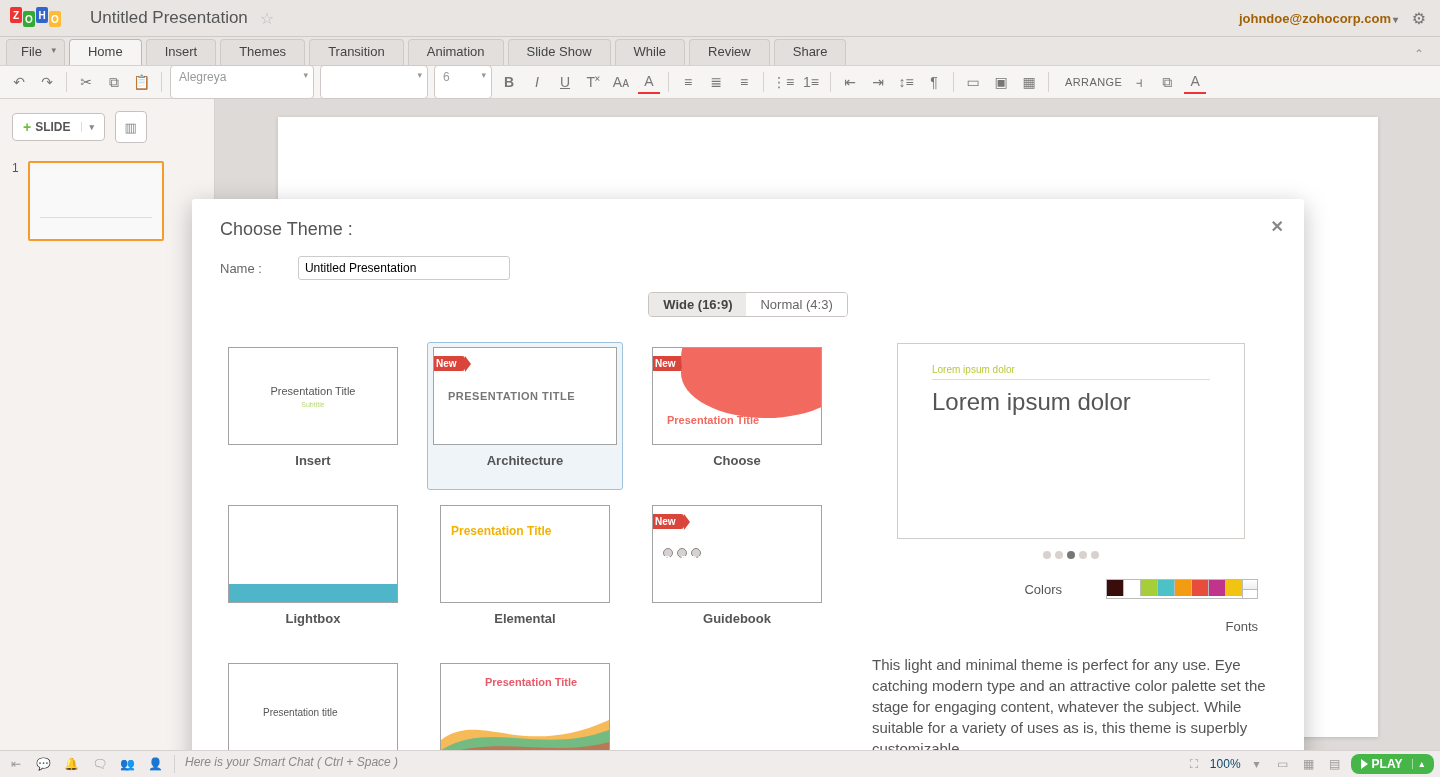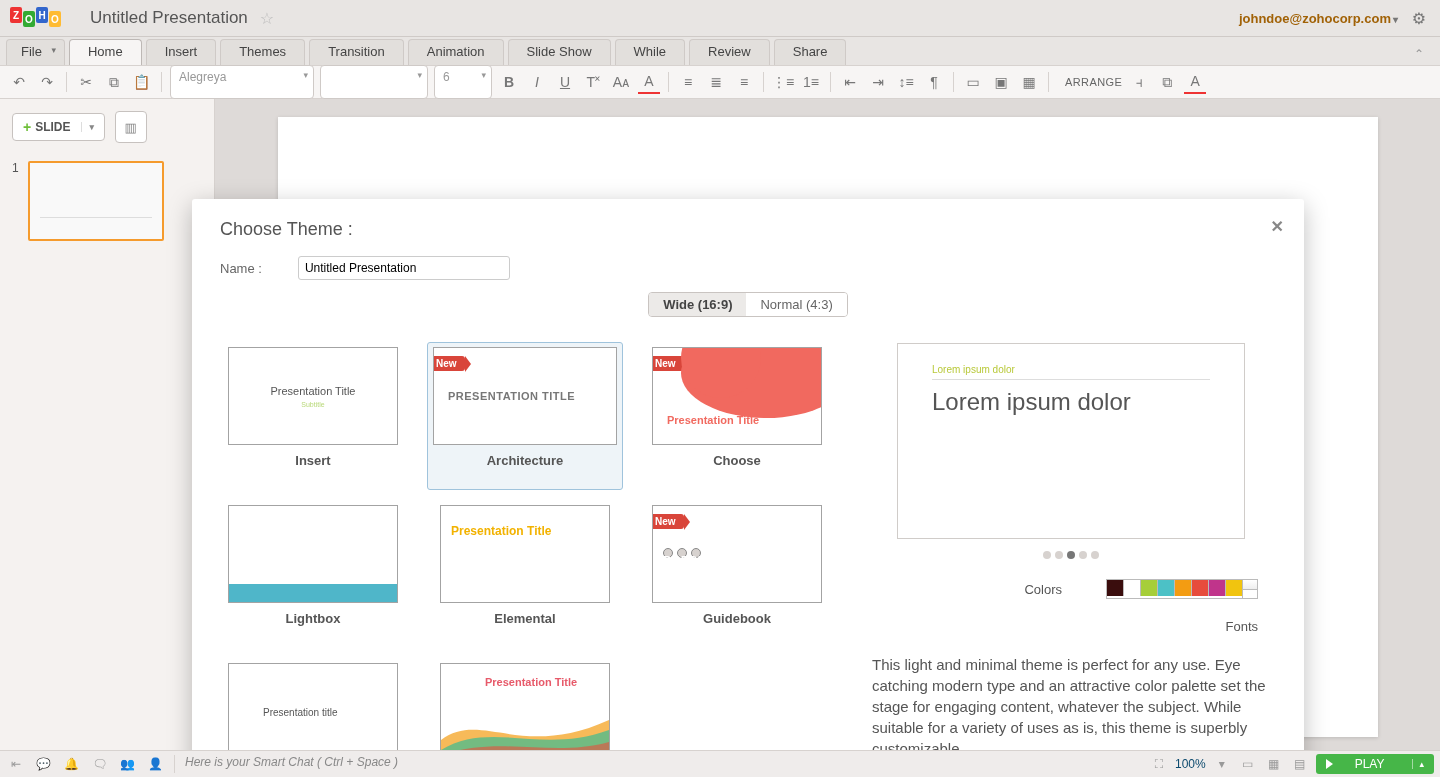--- a/index.html
+++ b/index.html
@@ -45,21 +45,21 @@
   .thumb{width:132px;height:76px;background:#f9f9f9;border:2px solid #f59b2d;border-radius:2px;position:relative}
   .thumb::after{content:"";position:absolute;left:10px;right:10px;top:54px;height:1px;background:#ddd}
   .canvas{flex:1;background:#dedad8;display:flex;align-items:flex-start;justify-content:center;padding-top:18px}
   .slidecanvas{width:1100px;height:620px;background:#fff;box-shadow:0 1px 4px rgba(0,0,0,.15)}
   
   .statusbar{position:absolute;left:0;right:0;bottom:0;height:26px;background:#efeceb;border-top:1px solid #d7d2cf;
     display:flex;align-items:center;padding:0 6px;gap:8px;font-size:12px;color:#888}
   .sicon{width:20px;height:20px;display:flex;align-items:center;justify-content:center;color:#999}
   .chat{flex:0 0 auto;width:760px;height:18px;border-left:1px solid #d7d2cf;padding-left:10px;font-style:italic}
   .status-right{margin-left:auto;display:flex;align-items:center;gap:6px}
-  .play{background:#46b648;color:#fff;padding:3px 10px;border-radius:3px;display:flex;align-items:center;gap:22px;font-weight:400;font-size:12px}
+  .play{background:#46b648;color:#fff;padding:3px 10px;border-radius:8px;display:flex;align-items:center;gap:4px;font-weight:700;font-size:12px}
   .play .tri{width:0;height:0;border-left:7px solid #fff;border-top:5px solid transparent;border-bottom:5px solid transparent}
   .play::after{content:"▴";border-left:1px solid rgba(255,255,255,.5);margin-left:6px;padding-left:6px;font-size:9px}
   
   .modal{position:absolute;left:192px;top:100px;width:1056px;height:582px;background:#fff;border-radius:3px;
     box-shadow:0 6px 24px rgba(0,0,0,.25);display:flex;flex-direction:column;padding:20px 28px 16px}
   .modal h2{margin:0 0 16px;font-size:18px;font-weight:400;color:#555}
   .close{position:absolute;top:18px;right:20px;font-size:16px;color:#888;font-weight:700;cursor:pointer}
   .namerow{display:flex;align-items:center;gap:36px;margin-bottom:12px}
   .namerow label{font-size:13px;color:#666}
   .namerow input{width:198px;height:22px;border:1px solid #ccc;border-radius:3px;padding:0 6px;font-size:12px}

